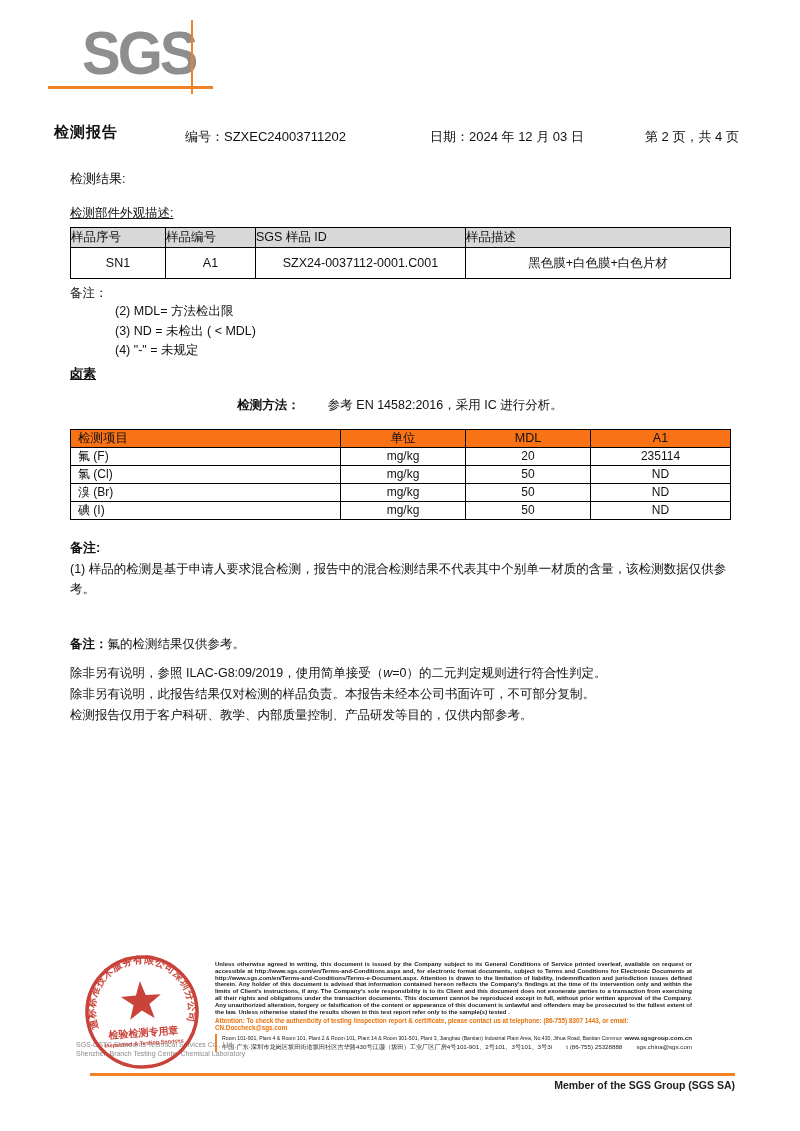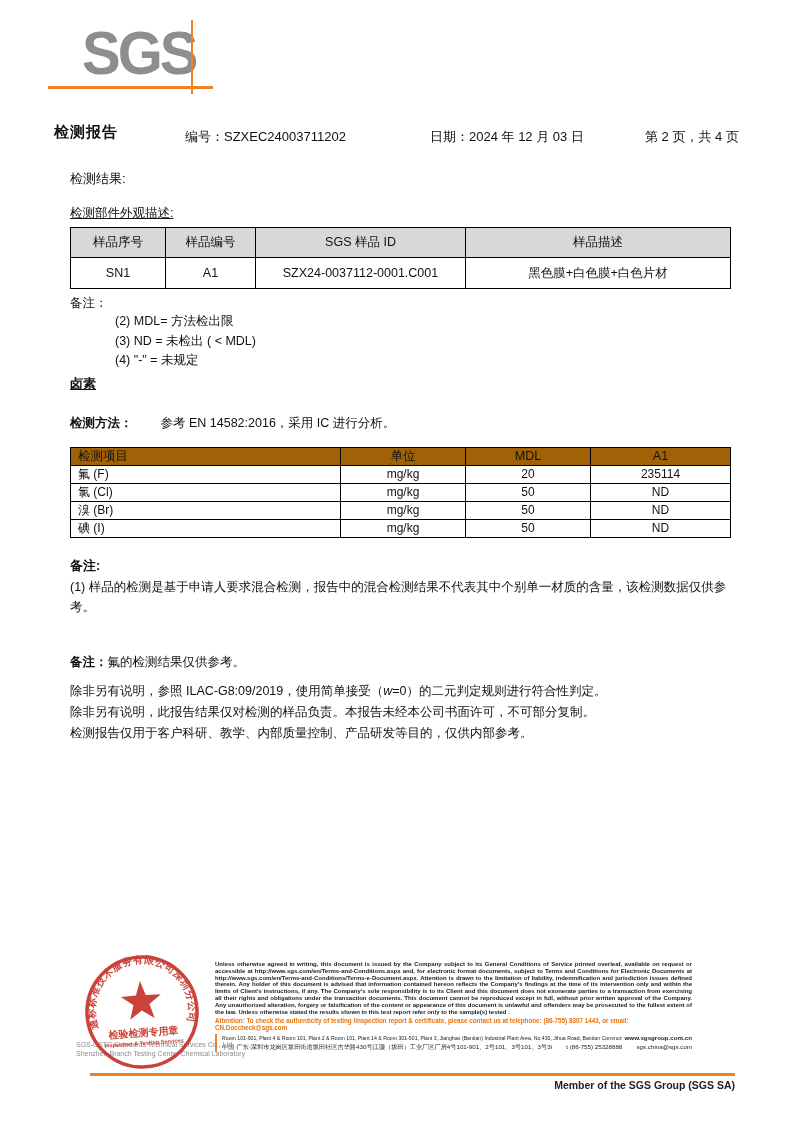--- a/index.html
+++ b/index.html
@@ -23,31 +23,31 @@
   .hr-no b, .hr-date b { font-weight:normal; }
 
   
   .content { margin:0 70px; font-size:12.5px; }
   .sec-heading { margin-top:21px; font-size:13px; font-weight:normal; }
   .appearance-heading { margin-top:17px; font-size:12.5px; text-decoration:underline; }
 
   table { border-collapse:collapse; width:660px; table-layout:fixed; }
   td, th { border:1px solid #000; font-size:12.5px; font-weight:normal; overflow:hidden; white-space:nowrap; }
   .t1 { margin-top:5px; border:1.5px solid #000; }
-  .t1 th { background:#d8d8d8; height:30px; text-align:center; }
+  .t1 th { background:#d8d8d8; height:20px; text-align:left; }
   .t1 td { height:31px; text-align:center; }
   .t2 { margin-top:15px; border:1.5px solid #000; }
-  .t2 th { background:#a16207; height:16px; text-align:center; }
+  .t2 th { background:#f97316; height:16px; text-align:center; }
   .t2 td { height:14px; text-align:center; font-size:12px; }
   .t2 th.left, .t2 td.left { text-align:left; padding-left:7px; }
 
   .remark-label { margin-top:6px; font-size:12.5px; }
   .remark-items { padding-left:45px; line-height:19.5px; font-size:12.5px; }
   .halogen-heading { margin-top:4px; font-size:13px; font-weight:bold; text-decoration:underline; display:inline-block; }
-  .method-row { margin-top:22px; font-size:12.5px; }
+  .method-row { margin-top:14px; font-size:12.5px;text-align:center; }
   .method-row b { font-weight:bold; margin-right:28px; }
   .remark2-label { margin-top:19px; font-size:13px; font-weight:bold; }
   .remark2-text { margin-top:2px; line-height:20px; width:662px; }
   .fluor-remark { margin-top:37px; }
   .fluor-remark b { font-weight:bold; }
   .disclaimer { margin-top:10px; line-height:21px; }
 
   
   .stamp { position:absolute; left:78px; top:952px; width:128px; height:120px;
            transform:rotate(-4deg); opacity:.92; z-index:2; }

